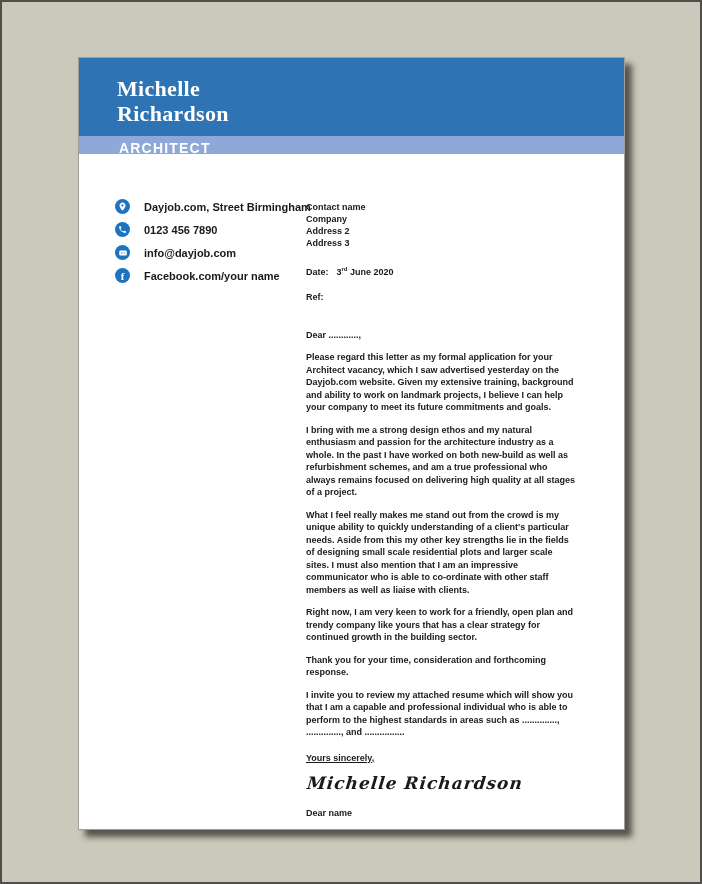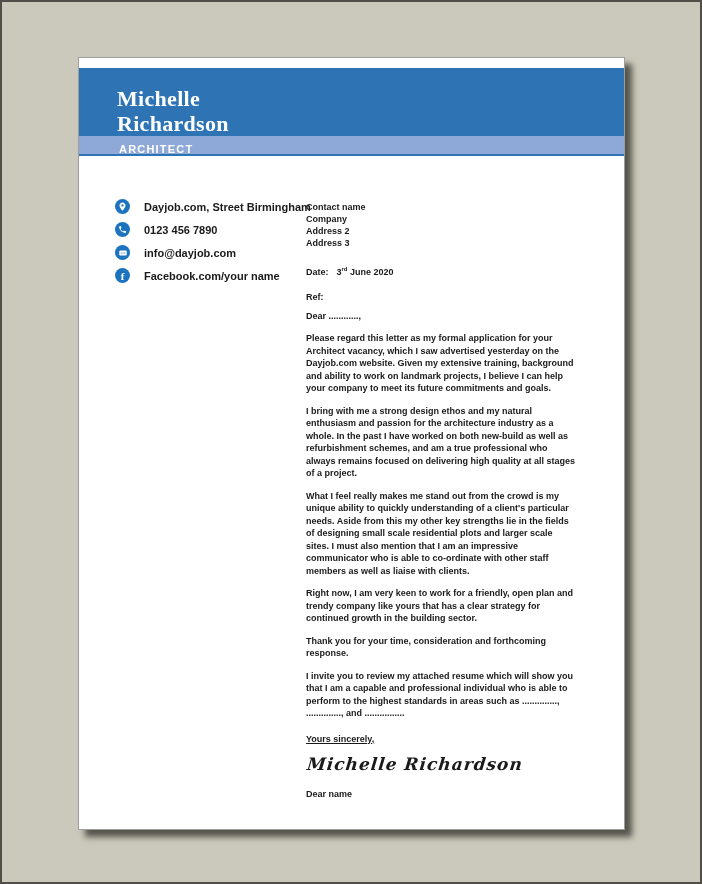--- a/index.html
+++ b/index.html
@@ -14,42 +14,42 @@
   .page {
     position: absolute;
     left: 76px; top: 55px;
     width: 547px; height: 773px;
     background: #ffffff;
     border: 1px solid rgba(40,40,38,0.45);
     box-shadow: 7px 7px 6px rgba(35,35,30,0.70);
   }
   
   .header-band {
-    position: absolute; left: 0; top: 10px;
+    position: absolute; left: 0; top: 0;
     width: 100%; height: 88px;
     background: #2e74b5;
     padding: 18px 0 0 38px;
   }
   .candidate-name {
     color: #ffffff;
     font-family: "Liberation Serif", serif;
     font-weight: bold;
     font-size: 22px;
     line-height: 25px;
     letter-spacing: 0.3px;
   }
   .sub-band {
     position: absolute; left: 0; top: 78px;
     width: 100%; height: 18px;
     background: #8ea9d8;
     padding: 3px 0 0 40px;
   }
   .job-title {
     color: #ffffff;
-    font-size: 11px;
+    font-size: 14px;
     font-weight: bold;
     letter-spacing: 1.2px;
   }
   
   .contact-col {
     position: absolute; left: 36px; top: 141px;
     width: 180px;
   }
   .contact-row {
     display: flex; align-items: center;
@@ -85,21 +85,21 @@
     width: 270px;
     color: #1a1a1a;
     font-size: 9px;
     font-weight: bold;
   }
   .recipient-line { line-height: 12px; }
   .date-line { margin-top: 14px; line-height: 12px; }
   .date-line sup { font-size: 6px; }
   .date-day { margin-left: 8px; }
   .ref-line { margin-top: 13px; line-height: 12px; }
-  .salutation { margin-top: 7px; line-height: 12px; }
+  .salutation { margin-top: 26px; line-height: 12px; }
   .letter-col p {
     margin-top: 10px;
     line-height: 12.5px;
     text-align: left;
   }
   .closing { margin-top: 13px; line-height: 12px; text-decoration: underline; }
   .signature {
     margin-top: 9px;
     font-family: "DejaVu Serif", serif;
     font-style: italic;

